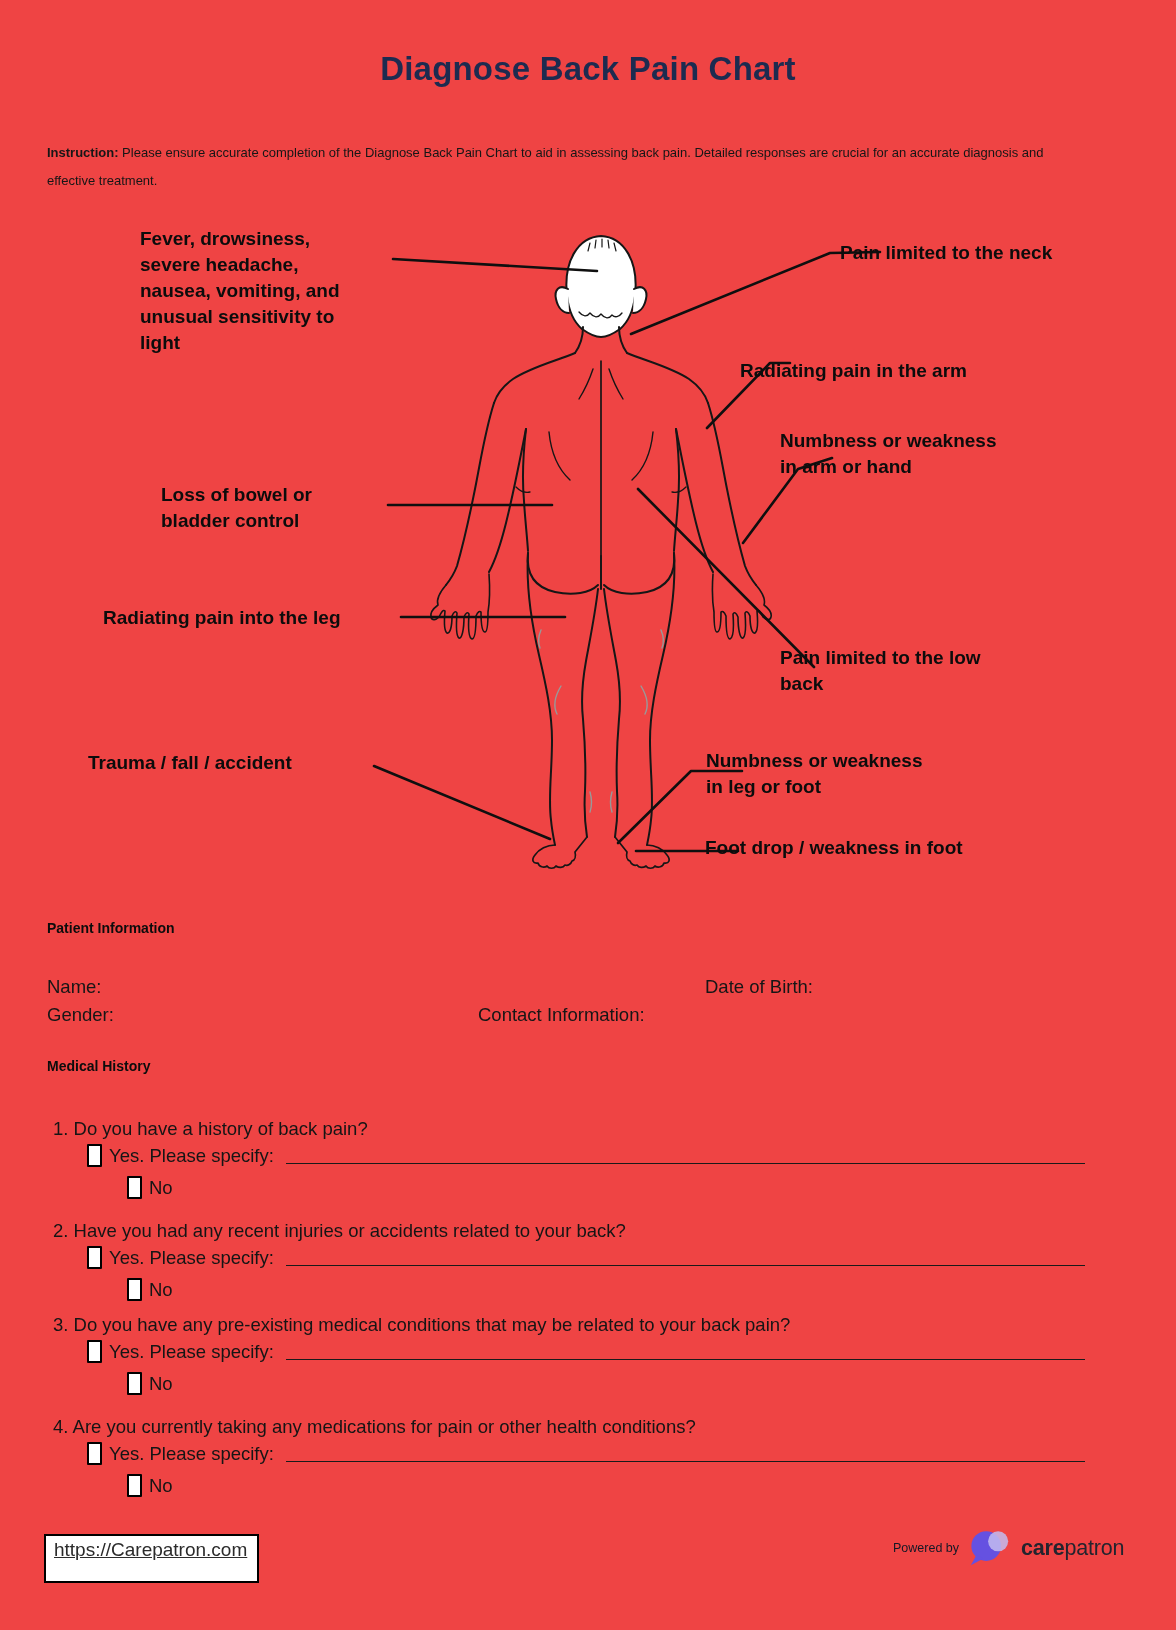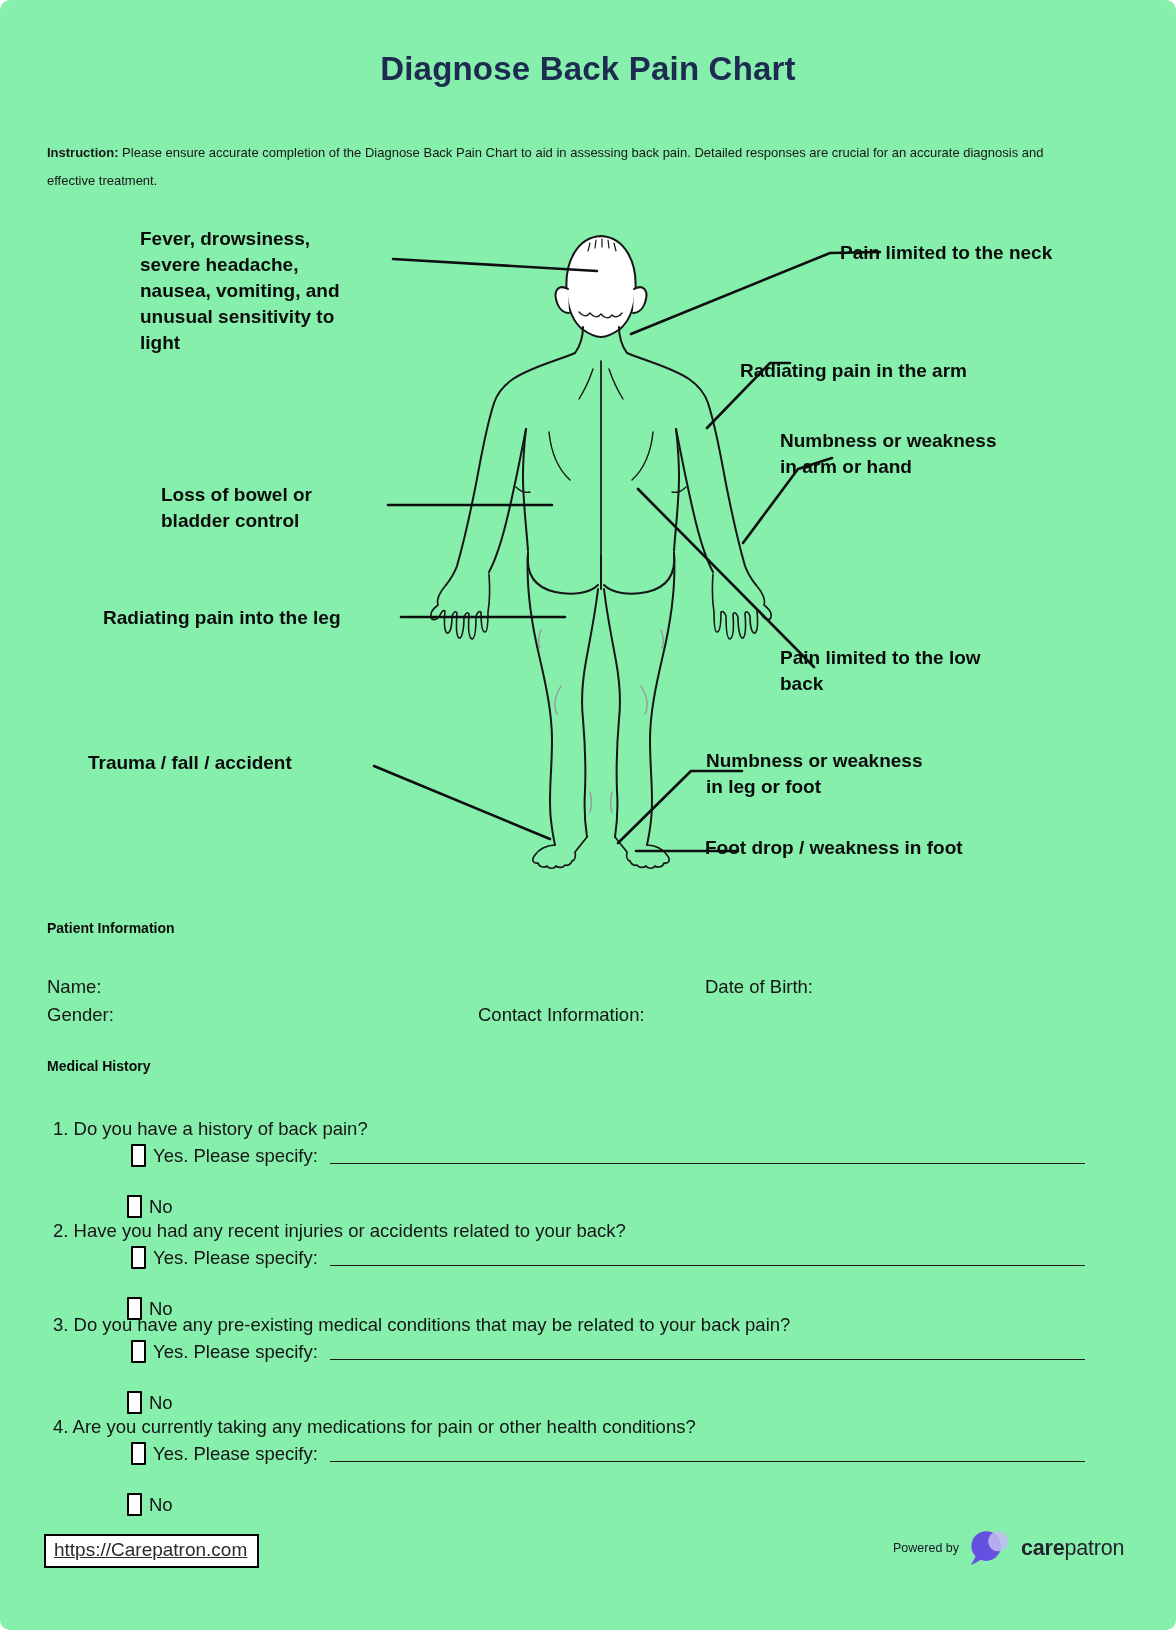--- a/index.html
+++ b/index.html
@@ -1,18 +1,18 @@
 <!DOCTYPE html>
 <html><head>
 <meta charset="utf-8">
 <style>
   html,body{margin:0;padding:0;background:#fff;}
   .page{
-    position:relative;width:1176px;height:1630px;margin:0 auto;background:#86efac;
-    font-family:"Liberation Sans","DejaVu Sans",sans-serif;color:#111;overflow:hidden;border-radius:10px;
+    position:relative;width:1176px;height:1630px;margin:0 auto;background:#ef4444;
+    font-family:"Liberation Sans","DejaVu Sans",sans-serif;color:#111;overflow:hidden;
   }
   .page-title{
     position:absolute;top:50px;left:0;width:1176px;text-align:center;
     font-size:33px;font-weight:bold;color:#1d2b50;letter-spacing:.2px;
   }
   .instruction{
     position:absolute;top:126px;left:47px;width:1010px;
     font-size:13px;line-height:28px;color:#161616;
   }
   .instruction b{font-weight:bold;}
@@ -37,33 +37,33 @@
   .pi-heading{top:920px;}
   .mh-heading{top:1058px;}
   .field-label{position:absolute;font-size:18.5px;color:#161616;}
   .fl-name{left:47px;top:976px;}
   .fl-dob{left:705px;top:976px;}
   .fl-gender{left:47px;top:1004px;}
   .fl-contact{left:478px;top:1004px;}
   .q{position:absolute;left:47px;width:1038px;height:92px;}
   .q-text{position:absolute;left:6px;top:0;font-size:18.5px;color:#151515;}
   .q-row{position:absolute;left:40px;right:0;display:flex;align-items:center;}
-  .row-yes{top:26px;margin-left:44px;}
-  .row-no{top:77px;padding-left:40px;}
+  .row-yes{top:26px;}
+  .row-no{top:58px;padding-left:40px;}
   .cb{
     flex:0 0 auto;width:15px;height:23px;border:2.5px solid #000;background:#fff;
     box-sizing:border-box;margin-right:7px;border-radius:1px;
   }
   .cb-label{font-size:18.5px;color:#151515;white-space:nowrap;}
   .specify-line{
     flex:1 1 auto;height:16px;border-bottom:1.7px solid #1a1a1a;margin-left:12px;
   }
   .footer-link-box{
     position:absolute;left:44px;top:1534px;border:2px solid #000;background:#fff;
-    padding:3px 10px 5px 8px;
+    padding:3px 10px 20px 8px;
   }
   .footer-link{
     font-size:19px;color:#2b2b2b;text-decoration:underline;cursor:pointer;
   }
   .powered{
     position:absolute;left:893px;top:1528px;display:flex;align-items:center;gap:9px;
   }
   .powered-by{font-size:12.5px;color:#141826;}
   .brand{font-size:21.5px;color:#23242e;letter-spacing:-.2px;}
   .brand .b1{font-weight:bold;text-align:center;}

